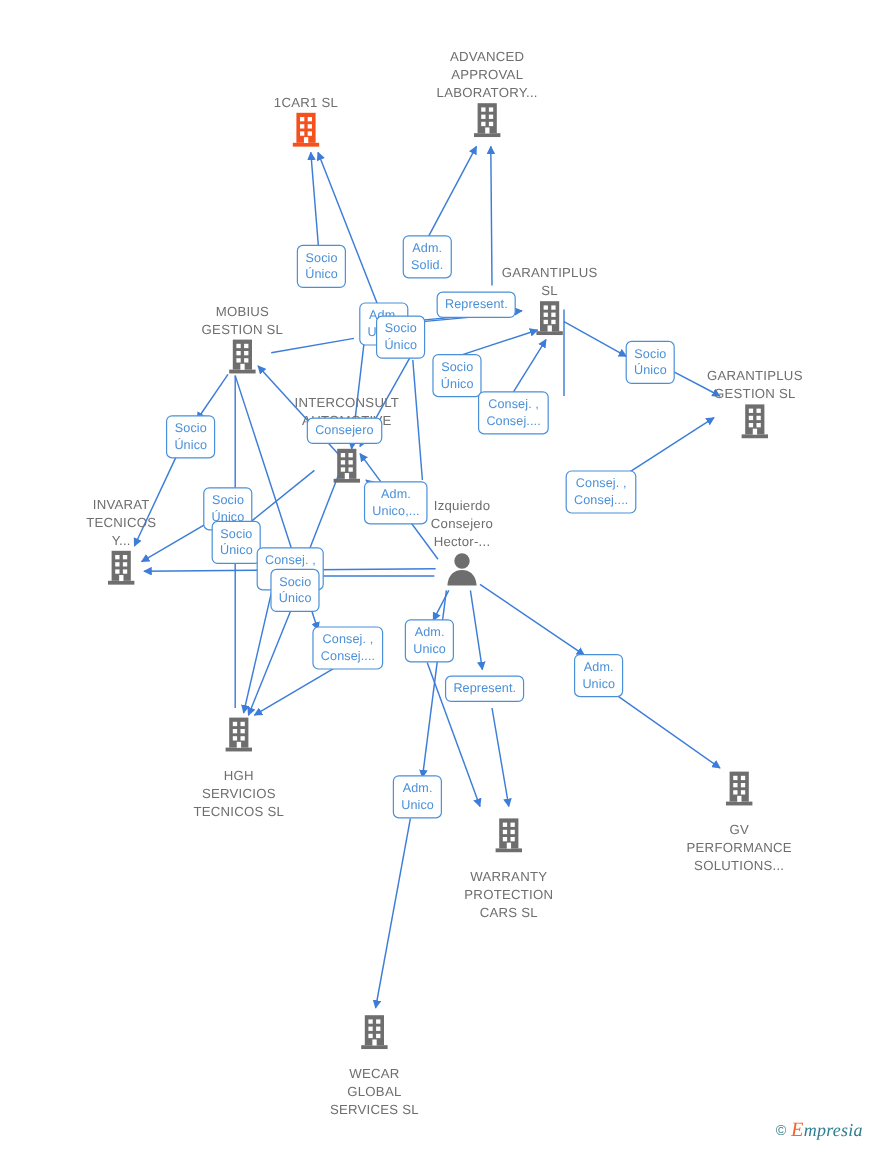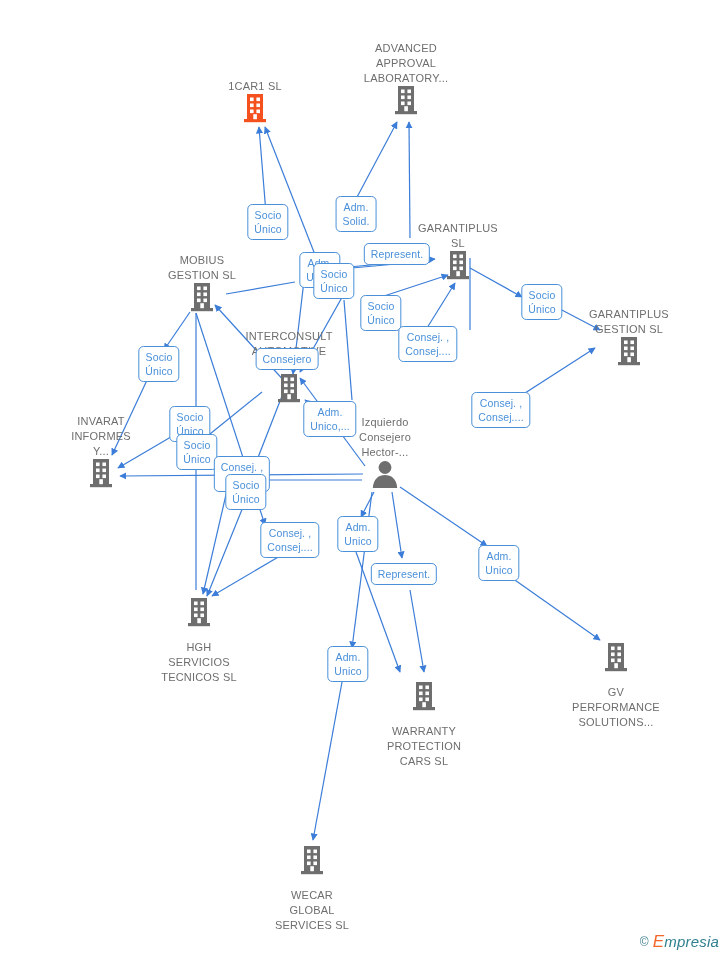--- a/index.html
+++ b/index.html
@@ -71,21 +71,21 @@
     right:9px;
     bottom:8px;
     display:flex;
     align-items:center;
     gap:4px;
     font-size:13px;
   }
   #watermark .cmark{ color:#3d7f8c; font-size:12px; }
   #watermark .wname{
     color:#2f7f8f;
-    font-family:Liberation Sans, sans-serif;
+    font-family:Liberation Serif, serif;
     font-style:italic;
     font-size:15px;
     letter-spacing:.2px;
   }
   #watermark .wname .e{ color:#f2662a; font-size:17px; }
 </style>
 </head>
 <body>
 
 <div id="canvas">
@@ -254,21 +254,21 @@
             <rect x="2" y="26" width="22" height="3.2" fill="#6e6e6e"></rect>
             <rect x="8" y="4.5" width="3.6" height="3.6" fill="#fff"></rect>
             <rect x="14.4" y="4.5" width="3.6" height="3.6" fill="#fff"></rect>
             <rect x="8" y="10.5" width="3.6" height="3.6" fill="#fff"></rect>
             <rect x="14.4" y="10.5" width="3.6" height="3.6" fill="#fff"></rect>
             <rect x="8" y="16.5" width="3.6" height="3.6" fill="#fff"></rect>
             <rect x="14.4" y="16.5" width="3.6" height="3.6" fill="#fff"></rect>
             <rect x="11.3" y="21.2" width="3.6" height="5" fill="#fff"></rect>
           </svg></span>
         <div class="caption">INVARAT
-INFORMES
+TECNICOS
 Y...</div>
       </div>
       <div class="node cap-above" style="left: 385px; top: 474px;">
         <span class="glyph"><svg width="30" height="30" viewBox="0 0 30 30" xmlns="http://www.w3.org/2000/svg">
             <circle cx="15" cy="8.5" r="6.4" fill="#6e6e6e"></circle>
             <path d="M2.8 29 C3.4 19.5 9 16 15 16 C21 16 26.6 19.5 27.2 29 Z" fill="#6e6e6e"></path>
           </svg></span>
         <div class="caption">Izquierdo
 Consejero
 Hector-...</div>

